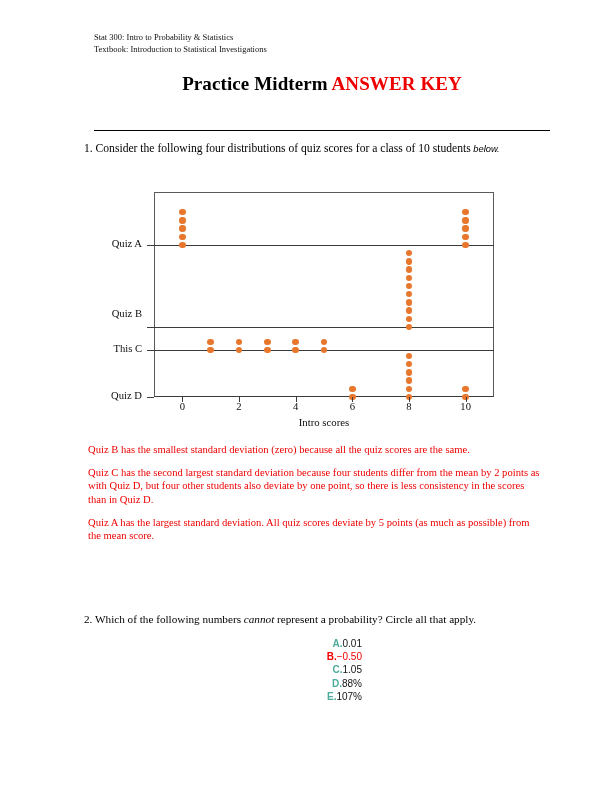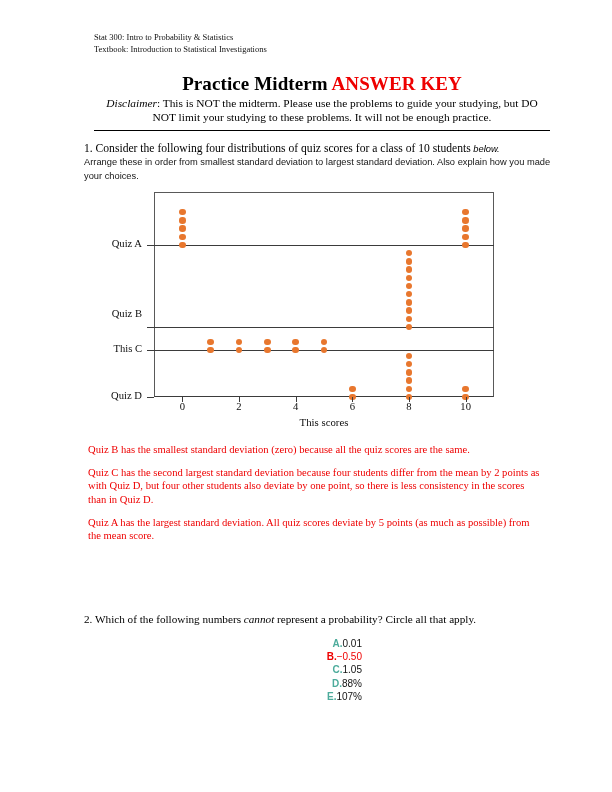--- a/index.html
+++ b/index.html
@@ -241,30 +241,26 @@
 
   <div class="course-header">
     <div>Stat 300: Intro to Probability &amp; Statistics</div>
     <div>Textbook: Introduction to Statistical Investigations</div>
   </div>
 
   <div class="title">
     <span>Practice Midterm </span><span class="key">ANSWER KEY</span>
   </div>
 
-  <div class="disclaimer">
-    <span class="lead">Disclaimer</span><span>: This is NOT the midterm. Please use the problems to guide your studying, but DO NOT limit your studying to these problems.  It will not be enough practice.</span>
-  </div>
 
   <div class="rule"></div>
 
   <div class="q1-line1">
     <span>1.  Consider the following four distributions of quiz scores for a class of 10 students</span><span class="tail"> below.</span>
   </div>
-  <div class="q1-sub">Arrange these in order from smallest standard deviation to largest standard deviation.  Also explain how you made your choices.</div>
 
   <div class="chart">
     <div class="plot-frame"></div>
     <div id="chart-layer">
         <div class="panel-div" style="top: 53px;"></div>
         <div class="tick-left" style="top: 53px;"></div>
         <div class="ylabel" style="top: 46px;">Quiz A</div>
         <div class="panel-div" style="top: 135px;"></div>
         <div class="tick-left" style="top: 135px;"></div>
         <div class="ylabel" style="top: 116px;">Quiz B</div>
@@ -319,21 +315,21 @@
         <div class="xlabel" style="left: 145px;">2</div>
         <div class="xtick" style="left: 201.667px;"></div>
         <div class="xlabel" style="left: 201.667px;">4</div>
         <div class="xtick" style="left: 258.333px;"></div>
         <div class="xlabel" style="left: 258.333px;">6</div>
         <div class="xtick" style="left: 315px;"></div>
         <div class="xlabel" style="left: 315px;">8</div>
         <div class="xtick" style="left: 371.667px;"></div>
         <div class="xlabel" style="left: 371.667px;">10</div>
       </div>
-    <div class="axis-title">This scores</div>
+    <div class="axis-title">Intro scores</div>
   </div>
 
   <div class="answers" id="answers">
       <p>Quiz B has the smallest standard deviation (zero) because all the quiz scores are the same.</p>
       <p>Quiz C has the second largest standard deviation because four students differ from the mean by 2 points as with Quiz D, but four other students also deviate by one point, so there is less consistency in the scores than in Quiz D.</p>
       <p>Quiz A has the largest standard deviation. All quiz scores deviate by 5 points (as much as possible) from the mean score.</p>
     </div>
 
   <div class="q2">
     <span>2. Which of the following numbers </span><span class="em">cannot</span><span> represent a probability? Circle all that apply.</span>

